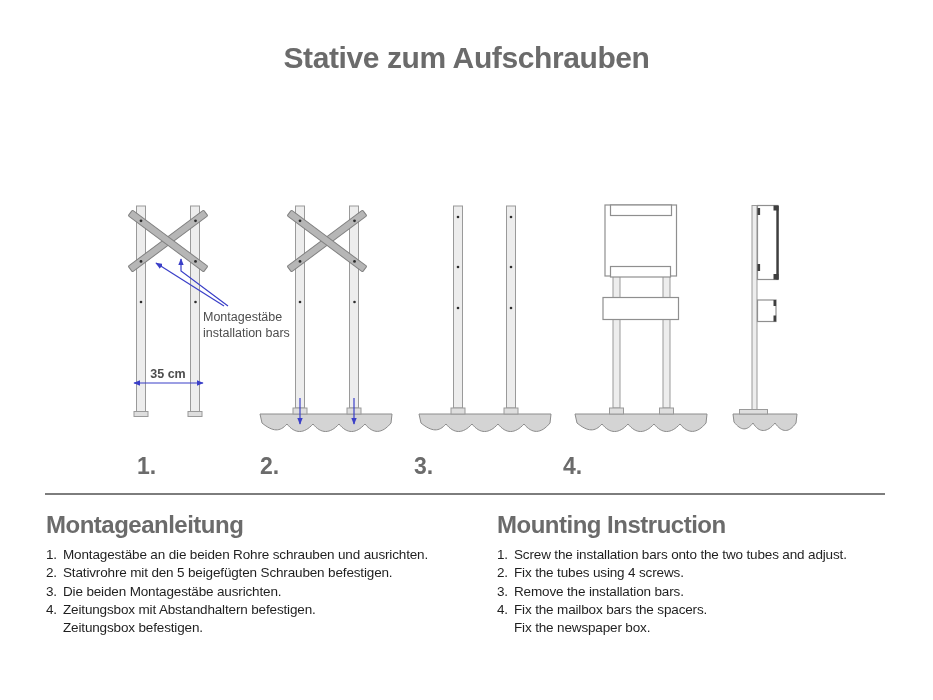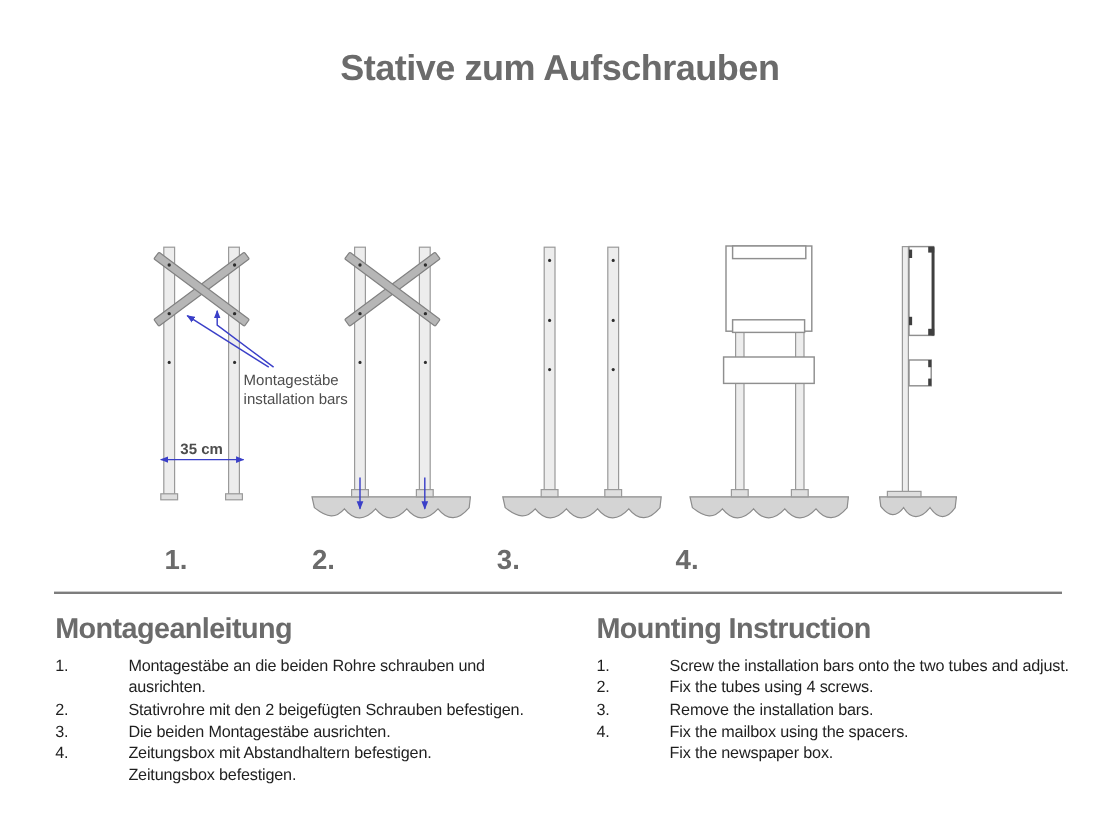--- a/index.html
+++ b/index.html
@@ -41,21 +41,21 @@
   .instr-block{position:absolute;top:511px;width:420px;}
   .instr-block.de{left:46px;}
   .instr-block.en{left:497px;}
   .instr-heading{
     font-size:24px;font-weight:bold;letter-spacing:-0.5px;color:var(--heading-gray);
     line-height:28px;margin:0 0 7px 0;
   }
   .instr-list{font-size:13.5px;color:var(--body-text);letter-spacing:-0.15px;line-height:18.3px;}
   .li{display:flex;}
   .li .num{flex:0 0 17px;width:17px;}
-  .li .txt{flex:1;margin-left:44px;}
+  .li .txt{flex:1;}
 </style>
 </head>
 <body>
 
 <div class="page">
 
   <div class="title">Stative zum Aufschrauben</div>
 
   <svg class="figure-svg" viewBox="0 190 933 260">
     <defs>
@@ -167,21 +167,21 @@
 
   <div class="instr-block de">
     <div class="instr-heading">Montageanleitung</div>
     <div class="instr-list">
       <div class="li">
         <span class="num">1.</span>
         <span class="txt">Montagestäbe an die beiden Rohre schrauben und ausrichten.</span>
       </div>
       <div class="li">
         <span class="num">2.</span>
-        <span class="txt">Stativrohre mit den 2 beigefügten Schrauben befestigen.</span>
+        <span class="txt">Stativrohre mit den 5 beigefügten Schrauben befestigen.</span>
       </div>
       <div class="li">
         <span class="num">3.</span>
         <span class="txt">Die beiden Montagestäbe ausrichten.</span>
       </div>
       <div class="li">
         <span class="num">4.</span>
         <span class="txt">Zeitungsbox mit Abstandhaltern befestigen.</span>
       </div>
       <div class="li">
@@ -201,21 +201,21 @@
       <div class="li">
         <span class="num">2.</span>
         <span class="txt">Fix the tubes using 4 screws.</span>
       </div>
       <div class="li">
         <span class="num">3.</span>
         <span class="txt">Remove the installation bars.</span>
       </div>
       <div class="li">
         <span class="num">4.</span>
-        <span class="txt">Fix the mailbox using the spacers.</span>
+        <span class="txt">Fix the mailbox bars the spacers.</span>
       </div>
       <div class="li">
         <span class="num"></span>
         <span class="txt">Fix the newspaper box.</span>
       </div>
     </div>
   </div>
 
 </div>
 

